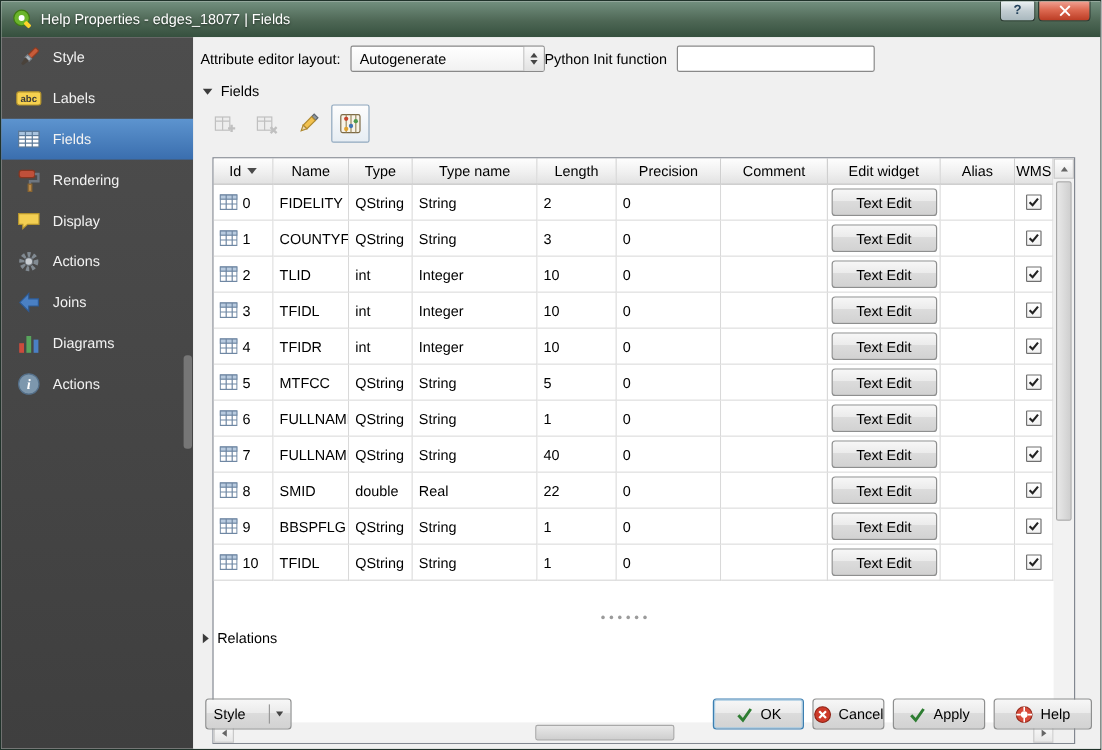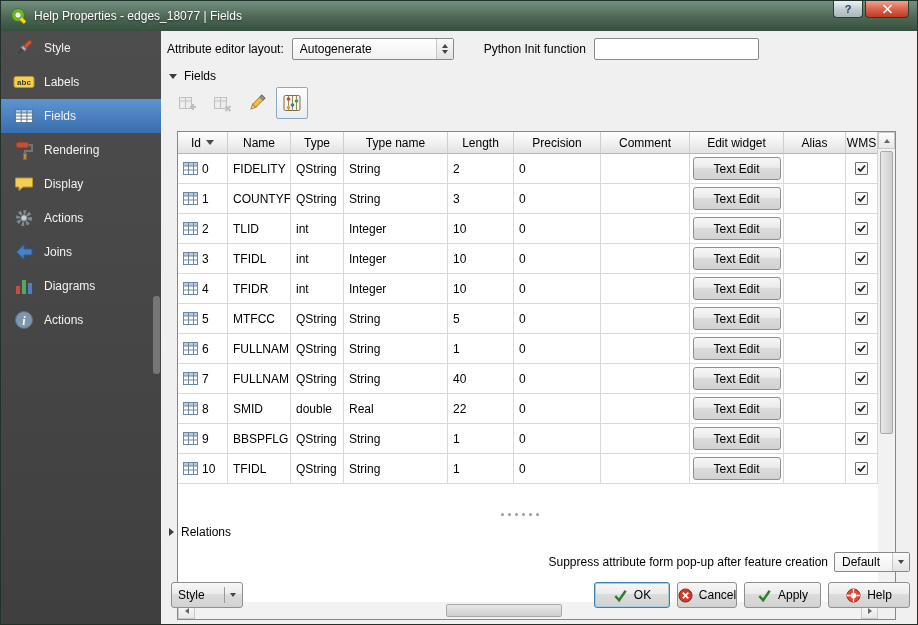--- a/index.html
+++ b/index.html
@@ -202,21 +202,21 @@
 
     <div class="row-top">
       <span class="lbl">Attribute editor layout:</span>
       <div class="combo" style="width:162px;margin-left:8px;">
         <span class="val">Autogenerate</span>
         <span class="abox">
             <span class="tri-u"></span>
             <span class="tri-d"></span>
           </span>
       </div>
-      <span class="lbl" style="margin-left:30px;">Python Init function</span>
+      <span class="lbl" style="">Python Init function</span>
       <input class="tinput" style="margin-left: 8px;" value="">
     </div>
 
     <div class="expander" style="top:38px;left:8px;">
       <span class="tri-open"></span>
       <span>Fields</span>
     </div>
 
     <div class="toolbar">
       <div class="tool-btn">
@@ -837,29 +837,20 @@
         <span class="dot"></span>
         <span class="dot"></span>
         <span class="dot"></span>
     </div>
 
     <div class="expander" style="top:494px;left:8px;">
       <span class="tri-closed"></span>
       <span>Relations</span>
     </div>
 
-    <div class="suppress">
-      <span class="lbl">Suppress attribute form pop-up after feature creation</span>
-      <div class="combo" style="width:76px;height:20px;">
-        <span class="val">Default</span>
-        <span class="abox">
-            <span class="tri-d"></span>
-          </span>
-      </div>
-    </div>
 
     <div class="footer">
       <div class="btn style-btn">
         <span>Style</span>
         <span style="display:flex;align-items:center;gap:5px;">
             <span class="vline"></span>
             <span class="tri-d"></span>
           </span>
       </div>
       <div class="spacer"></div>

